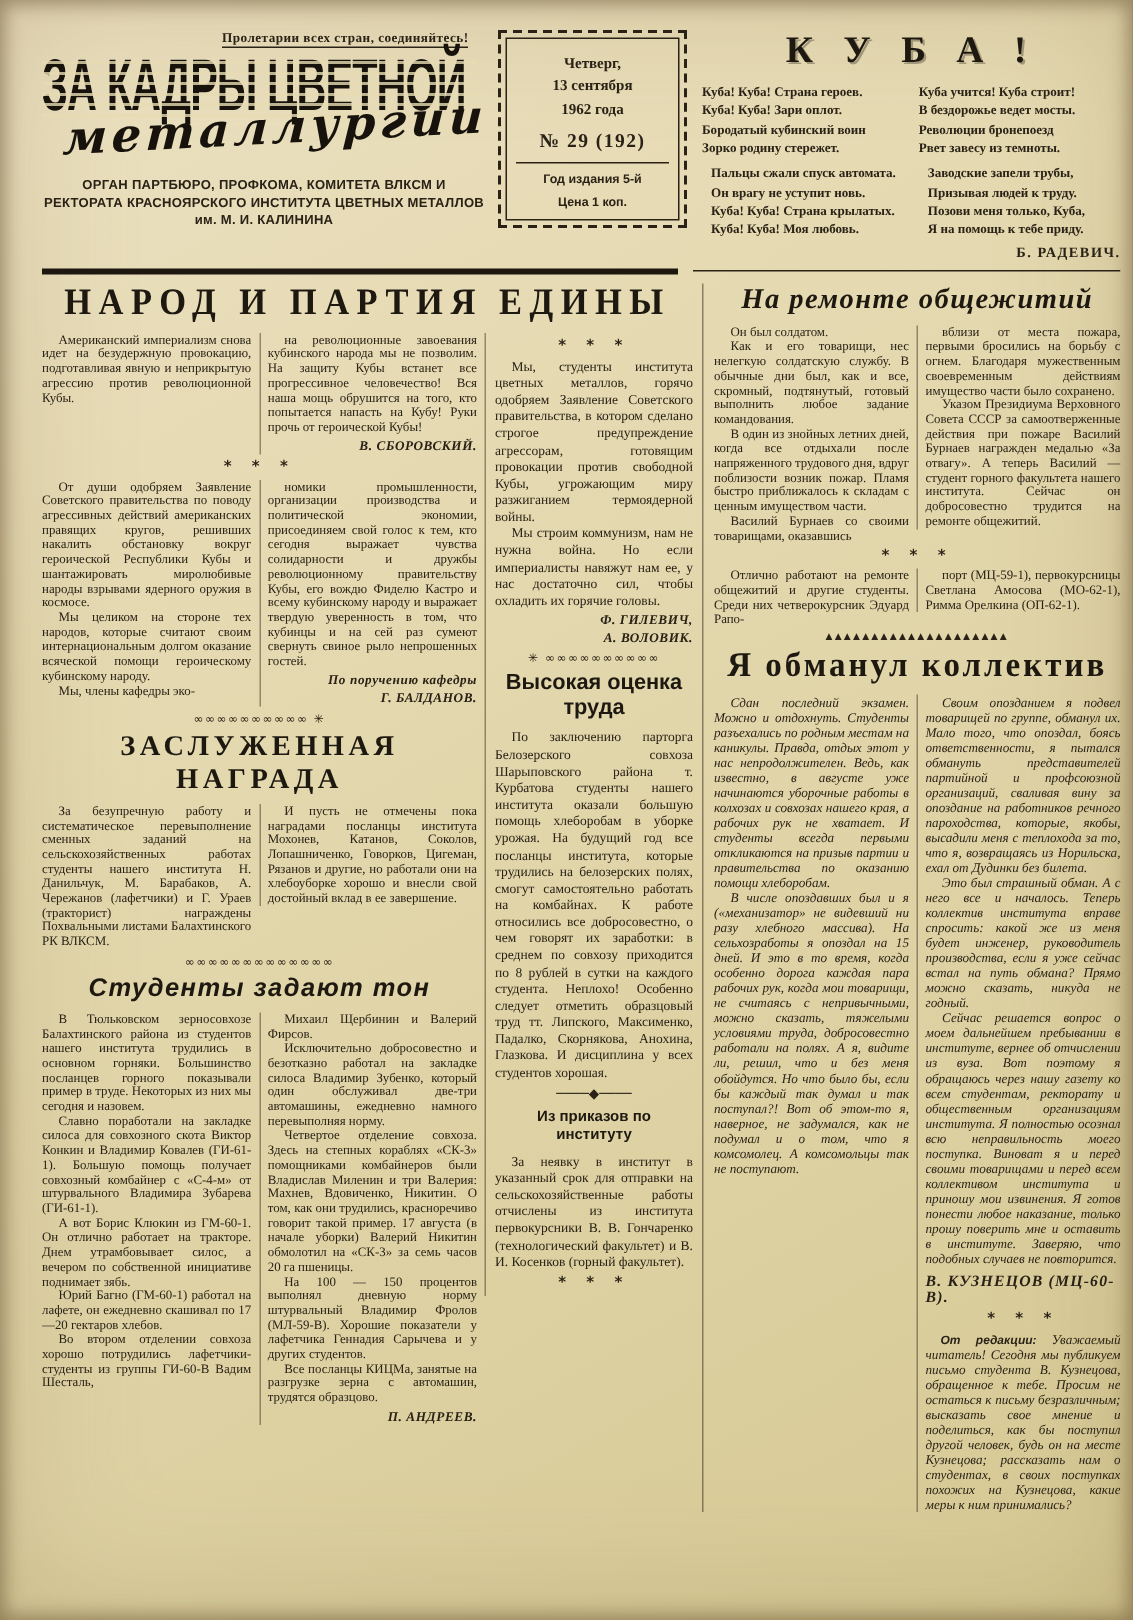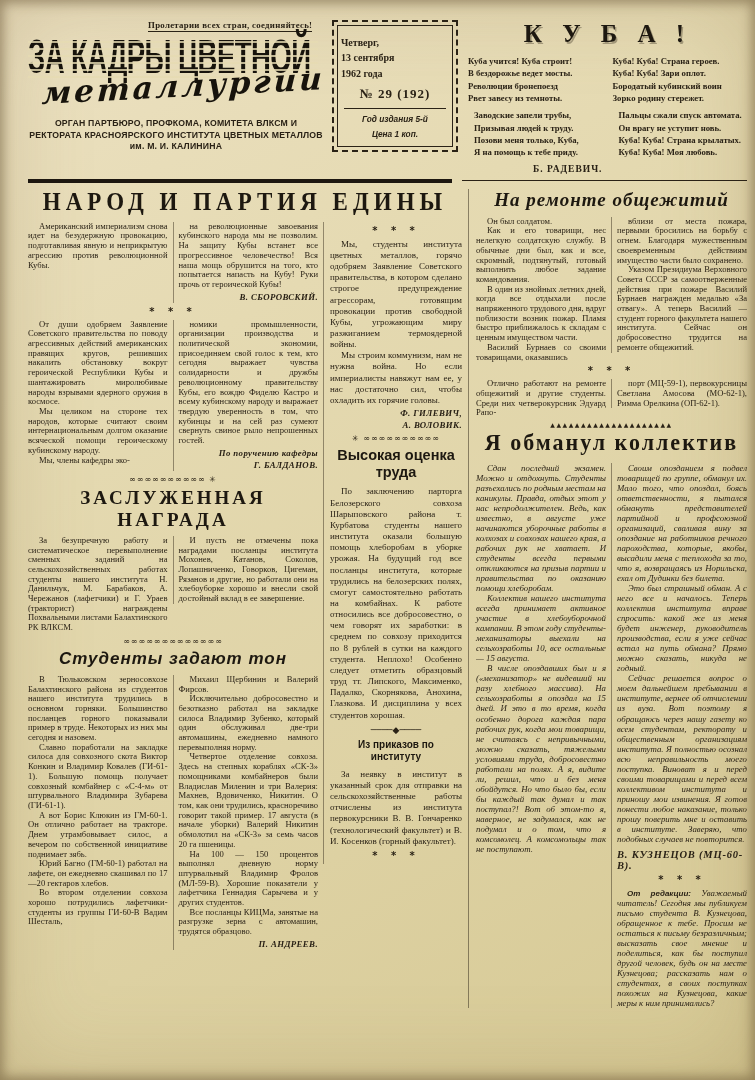--- a/index.html
+++ b/index.html
@@ -19,24 +19,24 @@
   .mast-left { width:296px; }
   .slogan { display:block; margin:0 auto 2px 120px; font-size:8.8px; font-weight:bold; border-bottom:1px solid #2a2216; width:max-content; padding-bottom:1px; letter-spacing:.3px; }
   .logo-wrap { position:relative; }
   .logo1 { font-family:"Liberation Sans",sans-serif; font-weight:bold; font-size:46px; line-height:.92; letter-spacing:-1px; transform:scaleX(.60) scaleY(1.06); transform-origin:left top; white-space:nowrap; color:#17130c; }
   .logo2 { font-family:"DejaVu Serif",serif; font-style:italic; font-weight:bold; font-size:31px; line-height:1; transform:rotate(-3deg) skewX(-6deg); transform-origin:left; margin:2px 0 0 14px; letter-spacing:3px; color:#17130c; white-space:nowrap; }
   .stripes { position:absolute; left:0; top:2px; width:290px; height:44px; background:repeating-linear-gradient(to bottom, transparent 0 5px, rgba(230,219,178,.8) 5px 7px); pointer-events:none; }
   .organ { font-family:"Liberation Sans",sans-serif; font-weight:bold; font-size:8.7px; line-height:1.3; text-align:center; margin-top:9px; letter-spacing:.2px; }
 
   .date-box { width:116px; margin-left:8px; border:2px dashed #2a2216; padding:3px; flex:none; }
   .date-box-inner { border:1px solid #2a2216; padding:7px 3px 5px; text-align:center; font-weight:bold; }
-  .db-line { font-size:10px; margin:4px 0; text-indent:0; }
+  .db-line { font-size:10px; margin:4px 0; text-indent:0; text-align:center; }
   .db-issue { font-size:13px; margin:8px 0 6px; letter-spacing:1px; text-indent:0; text-align:center; }
   .db-hr { border-top:1px solid #2a2216; margin:5px 3px; }
-  .db-small { font-family:"Liberation Sans",sans-serif; font-size:8.3px; margin:6px 0 2px; text-indent:0; text-align:center;font-style:italic; }
+  .db-small { font-family:"Liberation Sans",sans-serif; font-size:8.3px; margin:6px 0 2px; text-indent:0; text-align:center; }
 
   .cuba { flex:1; margin-left:10px; }
   .cuba-title { font-size:25px; font-weight:bold; letter-spacing:7px; text-align:center; margin:0 0 7px; color:#1d1810; text-shadow:1.5px 1.5px 0 rgba(45,36,22,.35); }
   .poem-cols { display:flex; gap:10px; }
   .poem-col { flex:1 1 0; min-width:0; }
   .stanza p { font-size:8.7px; line-height:1.42; font-weight:bold; text-indent:0; text-align:left; white-space:nowrap; }
   .stanza + .stanza { margin-top:5px; padding-left:6px; }
   .cuba-author { text-align:right; font-weight:bold; font-size:9.5px; letter-spacing:1px; margin-top:5px; text-indent:0; }
 
   .rules-row { display:flex; gap:10px; margin:5px 0 6px; }
@@ -104,46 +104,46 @@
           <p class="db-small">Год издания 5-й</p>
           <p class="db-small">Цена 1 коп.</p>
         </div>
       </div>
 
       <div class="cuba">
         <div class="cuba-title">К У Б А !</div>
         <div class="poem-cols">
           <div class="poem-col">
             <div class="stanza">
+                <p>Куба! Куба! Страна героев.</p>
+                <p>Куба! Куба! Зари оплот.</p>
+                <p>Бородатый кубинский воин</p>
+                <p>Зорко родину стережет.</p>
+              </div>
+            <div class="stanza">
+                <p>Пальцы сжали спуск автомата.</p>
+                <p>Он врагу не уступит новь.</p>
+                <p>Куба! Куба! Страна крылатых.</p>
+                <p>Куба! Куба! Моя любовь.</p>
+              </div>
+          </div>
+          <div class="poem-col">
+            <div class="stanza">
                 <p>Куба учится! Куба строит!</p>
                 <p>В бездорожье ведет мосты.</p>
                 <p>Революции бронепоезд</p>
                 <p>Рвет завесу из темноты.</p>
               </div>
             <div class="stanza">
                 <p>Заводские запели трубы,</p>
                 <p>Призывая людей к труду.</p>
                 <p>Позови меня только, Куба,</p>
                 <p>Я на помощь к тебе приду.</p>
               </div>
             <div class="cuba-author">Б. РАДЕВИЧ.</div>
-          </div>
-          <div class="poem-col">
-            <div class="stanza">
-                <p>Куба! Куба! Страна героев.</p>
-                <p>Куба! Куба! Зари оплот.</p>
-                <p>Бородатый кубинский воин</p>
-                <p>Зорко родину стережет.</p>
-              </div>
-            <div class="stanza">
-                <p>Пальцы сжали спуск автомата.</p>
-                <p>Он врагу не уступит новь.</p>
-                <p>Куба! Куба! Страна крылатых.</p>
-                <p>Куба! Куба! Моя любовь.</p>
-              </div>
           </div>
         </div>
       </div>
     </div>
 
     <div class="rules-row">
       <div class="rule-thick"></div>
       <div class="rule-thin"></div>
     </div>
 
@@ -272,21 +272,20 @@
               <p>порт (МЦ-59-1), первокурсницы Светлана Амосова (МО-62-1), Римма Орелкина (ОП-62-1).</p>
             </div>
         </div>
 
         <div class="tri">▲▲▲▲▲▲▲▲▲▲▲▲▲▲▲▲▲▲▲▲</div>
 
         <div class="obmanul-title">Я обманул коллектив</div>
         <div class="twocol letter">
           <div class="colwrap">
               <p>Сдан последний экзамен. Можно и отдохнуть. Студенты разъехались по родным местам на каникулы. Правда, отдых этот у нас непродолжителен. Ведь, как известно, в августе уже начинаются уборочные работы в колхозах и совхозах нашего края, а рабочих рук не хватает. И студенты всегда первыми откликаются на призыв партии и правительства по оказанию помощи хлеборобам.</p>
-              <p>Коллектив нашего института всегда принимает активное участие в хлебоуборочной кампании. В этом году студенты-механизаторы выехали на сельхозработы 10, все остальные — 15 августа.</p>
               <p>В числе опоздавших был и я («механизатор» не видевший ни разу хлебного массива). На сельхозработы я опоздал на 15 дней. И это в то время, когда особенно дорога каждая пара рабочих рук, когда мои товарищи, не считаясь с непривычными, можно сказать, тяжелыми условиями труда, добросовестно работали на полях. А я, видите ли, решил, что и без меня обойдутся. Но что было бы, если бы каждый так думал и так поступал?! Вот об этом-то я, наверное, не задумался, как не подумал и о том, что я комсомолец. А комсомольцы так не поступают.</p>
             </div>
           <div class="colwrap">
             <div>
                 <p>Своим опозданием я подвел товарищей по группе, обманул их. Мало того, что опоздал, боясь ответственности, я пытался обмануть представителей партийной и профсоюзной организаций, сваливая вину за опоздание на работников речного пароходства, которые, якобы, высадили меня с теплохода за то, что я, возвращаясь из Норильска, ехал от Дудинки без билета.</p>
                 <p>Это был страшный обман. А с него все и началось. Теперь коллектив института вправе спросить: какой же из меня будет инженер, руководитель производства, если я уже сейчас встал на путь обмана? Прямо можно сказать, никуда не годный.</p>
                 <p>Сейчас решается вопрос о моем дальнейшем пребывании в институте, вернее об отчислении из вуза. Вот поэтому я обращаюсь через нашу газету ко всем студентам, ректорату и общественным организациям института. Я полностью осознал всю неправильность моего поступка. Виноват я и перед своими товарищами и перед всем коллективом института и приношу мои извинения. Я готов понести любое наказание, только прошу поверить мне и оставить в институте. Заверяю, что подобных случаев не повторится.</p>
               </div>
             <div class="kuznetsov-sig">В. КУЗНЕЦОВ (МЦ-60-В).</div>
             <div class="stars">* * *</div>

